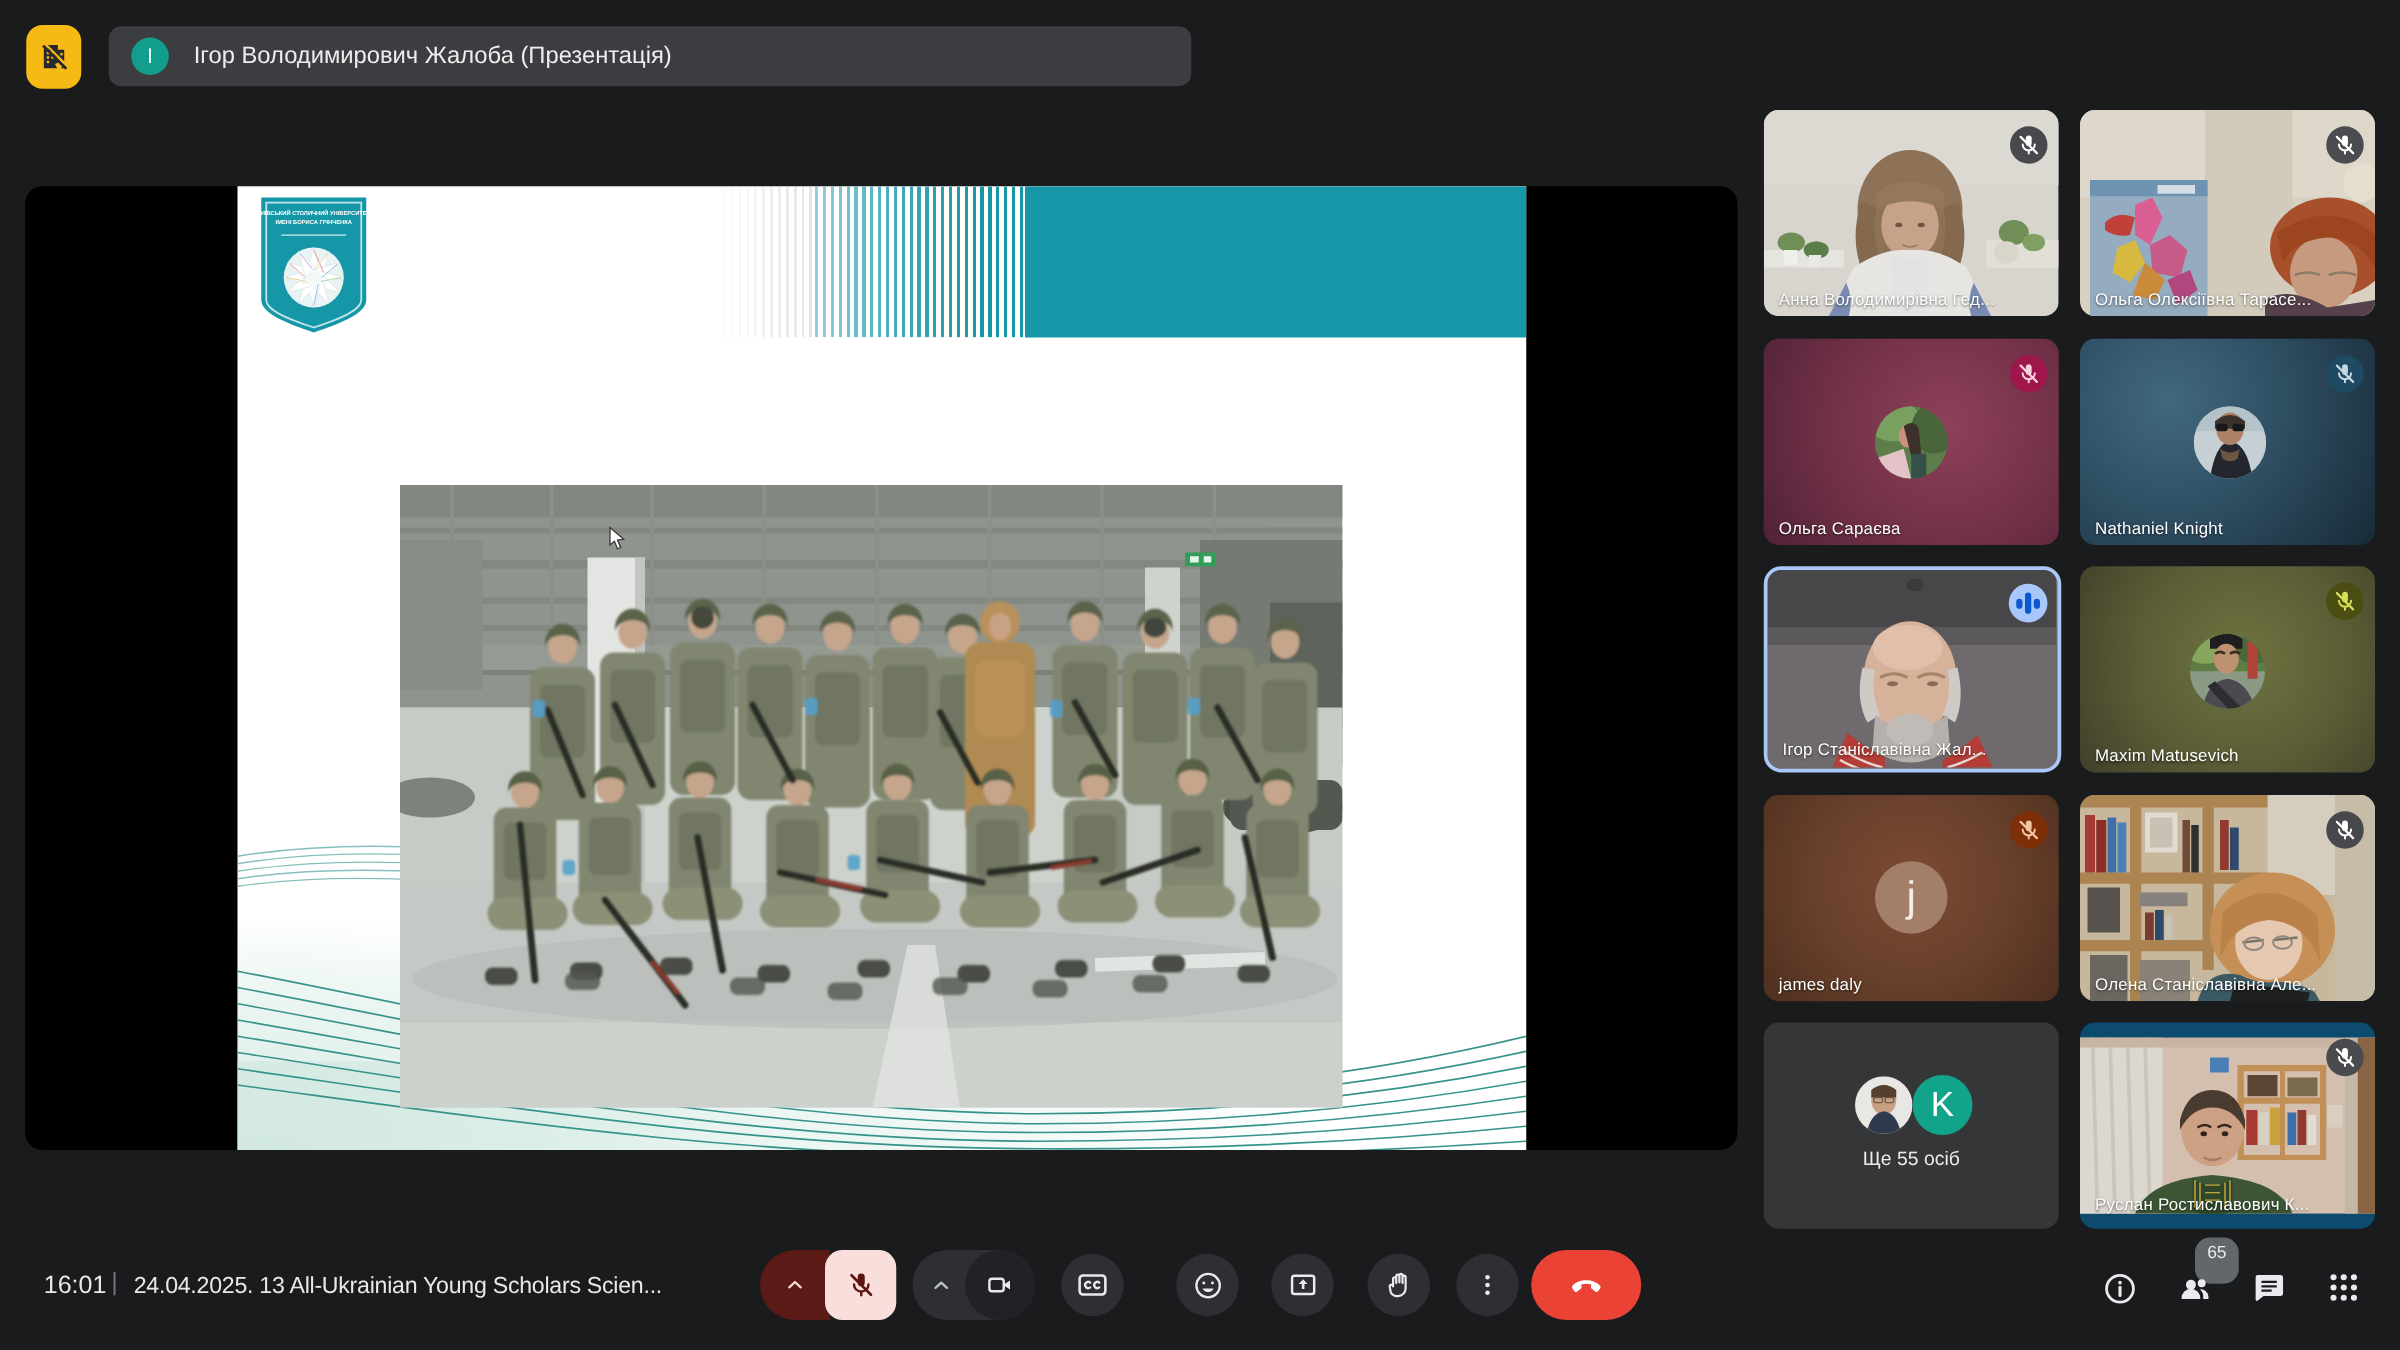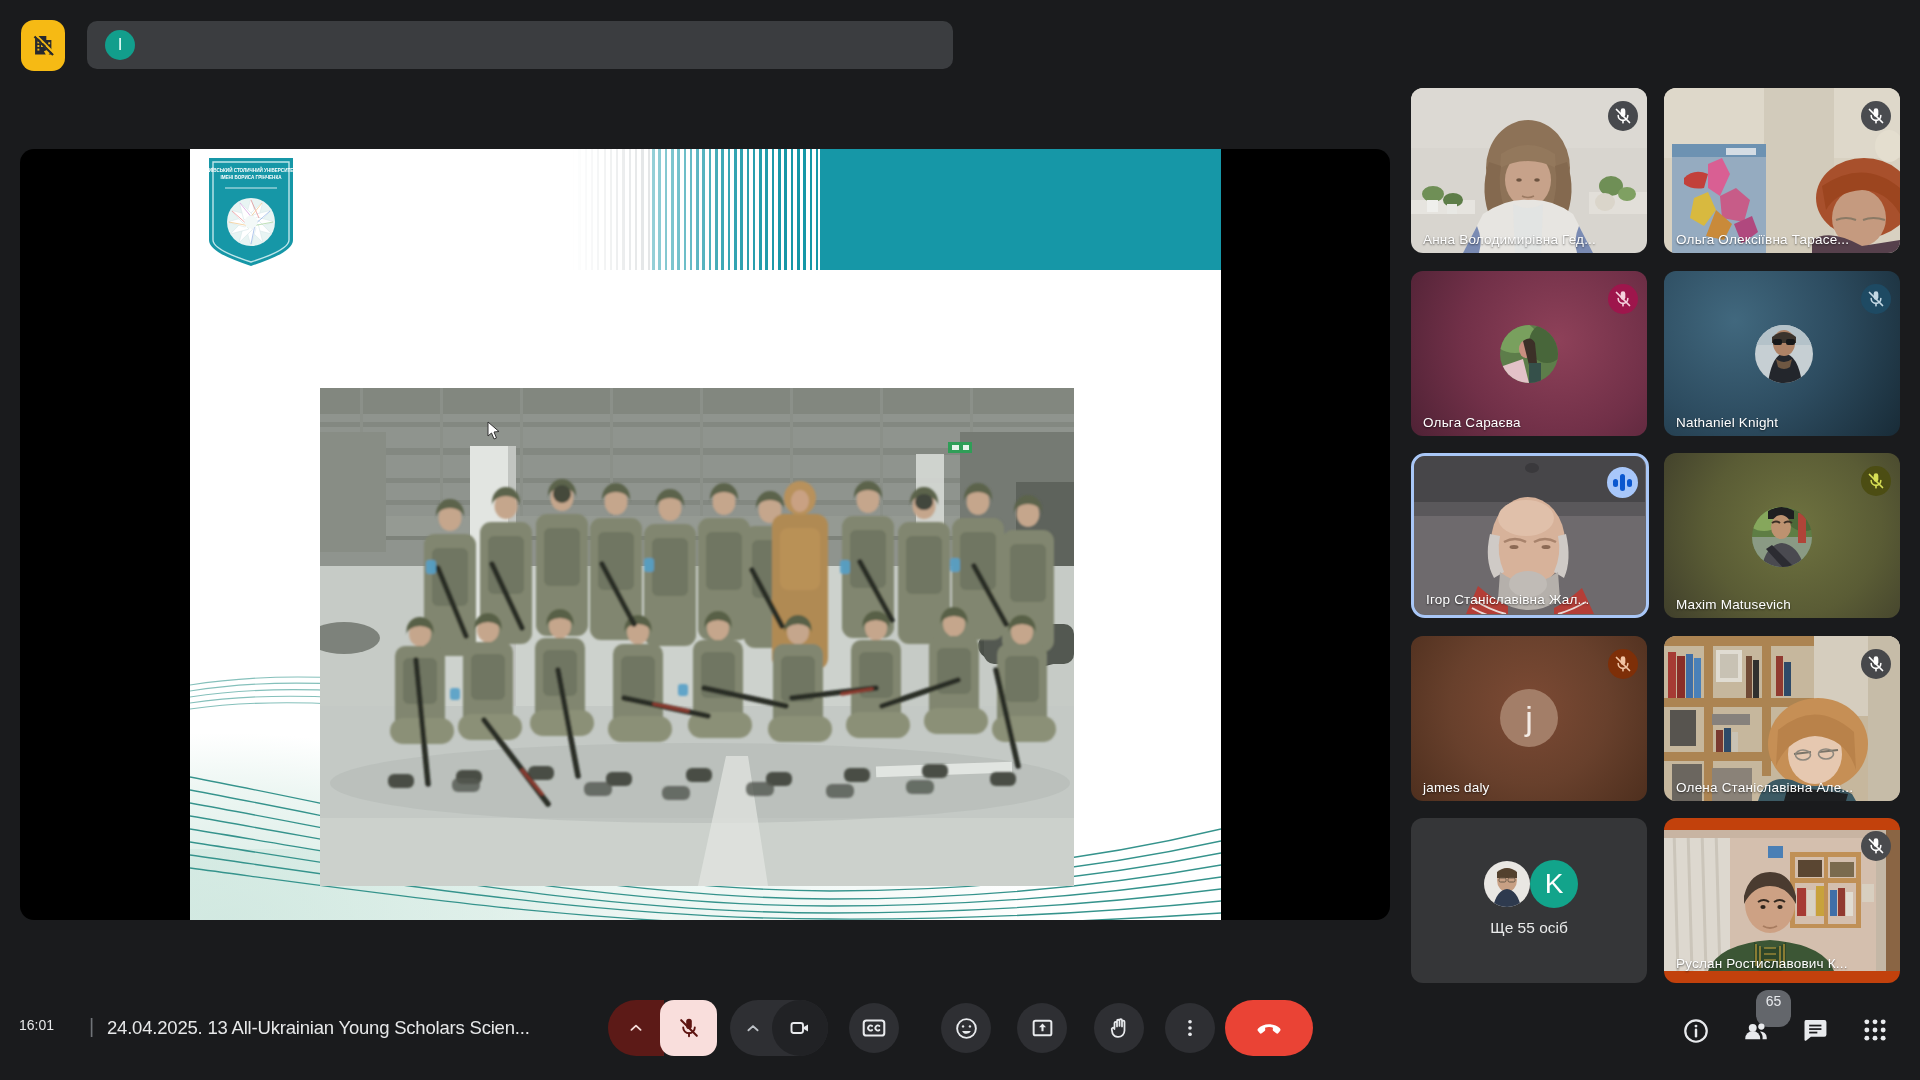--- a/index.html
+++ b/index.html
@@ -29,20 +29,21 @@
       <rect x="9.8" y="11.6" width="1.7" height="1.7"></rect>
       <rect x="9.8" y="8.4" width="1.7" height="1.7"></rect>
       <rect x="16.2" y="9.2" width="1.7" height="1.7"></rect>
     </g>
     <line x1="4" y1="4" x2="20.5" y2="20.5" stroke="#27292e" stroke-width="2"></line>
     <line x1="5.6" y1="2.8" x2="21.6" y2="18.8" stroke="#f6ba14" stroke-width="1.4"></line>
   </svg>
 </div>
 <div class="abs" style="left:87px; top:21px; width:866px; height:48px; border-radius:10px; background:#3b3d40; display:flex; align-items:center;">
   <div style="width:30px; height:30px; border-radius:50%; background:#129e8c; margin-left:18px; display:flex; align-items:center; justify-content:center; color:#eafef9; font-size:17px;">I</div>
+  <div style="margin-left:20px; color:#eceded; font-size:19px; font-weight:400; letter-spacing:0;">Ігор Володимирович Жалоба (Презентація)</div>
 </div>
 
 <div class="abs" style="left:20px; top:149px; width:1370px; height:771px; background:#000; border-radius:14px;"></div>
 
 <div class="abs" id="slide" style="left:190px; top:149px; width:1031px; height:771px; background:#fff; overflow:hidden;">
 
   <div class="abs" style="left:0; top:520px; width:700px; height:251px;
      background:radial-gradient(ellipse 480px 240px at 5% 100%, rgba(203,229,220,.8), rgba(215,236,228,.45) 55%, rgba(255,255,255,0) 78%);"></div>
   <div class="abs" style="left:0; top:700px; width:1031px; height:71px;
      background:linear-gradient(90deg, rgba(208,232,224,.7), rgba(221,239,232,.45) 55%, rgba(255,255,255,0) 85%);"></div>
@@ -500,21 +501,21 @@
       <path d="M82,89 Q86,72 96,71 Q106,72 110,89 Z" fill="#2e3a4e"></path>
       <rect x="88" y="60" width="7" height="4" rx="1.5" fill="none" stroke="#6a5a48" stroke-width="1"></rect>
       <rect x="97" y="60" width="7" height="4" rx="1.5" fill="none" stroke="#6a5a48" stroke-width="1"></rect>
     </g>
     <circle cx="143" cy="66" r="24" fill="#12a48b"></circle>
     <text x="143" y="75" text-anchor="middle" font-size="28" fill="#fff" font-family="Liberation Sans" font-weight="300">K</text>
   </svg>
   <div style="position:absolute; left:0; top:101px; width:100%; text-align:center; color:#e9eaea; font-size:15.5px;">Ще 55 осіб</div>
 </div>
 
-<div class="tile" style="left:1664px; top:818px; background:#c2410c;">
+<div class="tile" style="left:1664px; top:818px; background:#0c4a6e;">
   <svg width="236" height="141" viewBox="0 0 236 141" style="position:absolute; top:12px; left:0;">
     <rect width="236" height="141" fill="#d4bfae"></rect>
     <rect x="0" y="0" width="66" height="141" fill="#ddd8cf"></rect>
     <g stroke="#cbc5ba" stroke-width="3">
       <line x1="10" y1="0" x2="14" y2="141"></line>
         <line x1="24" y1="0" x2="28" y2="141"></line>
       <line x1="38" y1="0" x2="42" y2="141"></line>
         <line x1="52" y1="0" x2="56" y2="141"></line>
     </g>
     <rect x="0" y="0" width="236" height="8" fill="#c8b4a2"></rect>
@@ -554,21 +555,21 @@
     </g>
   </svg>
   <div class="mic" style="background:#4a4b4e; color:#fff;">
       <svg width="20" height="20">
         <use href="#micoff"></use>
       </svg>
     </div>
   <div class="name" style="bottom:12px;">Руслан Ростиславович К...</div>
 </div>
 
-<div class="abs" style="left:19px; top:1017px; color:#e7e8e9; font-size:14px;">16:01</div>
+<div class="abs" style="left:35px; top:1017px; color:#e7e8e9; font-size:20px;">16:01</div>
 <div class="abs" style="left:89px; top:1015px; color:#707478; font-size:20px;">|</div>
 <div class="abs" style="left:107px; top:1017px; color:#e7e8e9; font-size:18.5px; letter-spacing:-.2px;">24.04.2025. 13 All-Ukrainian Young Scholars Scien...</div>
 
 <div class="abs" style="left:608px; top:1000px; width:56px; height:56px; background:#5c1a17; border-radius:28px 0 0 28px; display:flex; align-items:center; justify-content:center;">
   <svg width="22" height="22" viewBox="0 0 24 24">
       <path d="M7 14 L12 9.4 L17 14" stroke="#f4dcda" stroke-width="2" fill="none" stroke-linecap="round" stroke-linejoin="round"></path>
     </svg>
 </div>
 <div class="abs" style="left:660px; top:1000px; width:57px; height:56px; background:#f9dedc; border-radius:14px; display:flex; align-items:center; justify-content:center; color:#5e1411;">
   <svg width="24" height="24">

